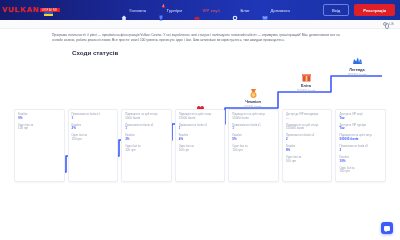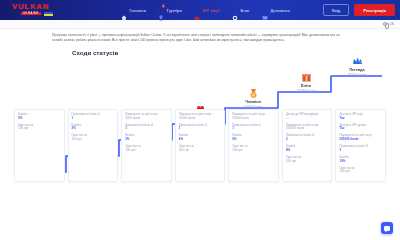--- a/index.html
+++ b/index.html
@@ -14,22 +14,22 @@
   .header {
     position: relative;
     height: 20px;
     background: linear-gradient(90deg, #141b6e 0%, #1b2a9c 35%, #1f36b8 65%, #16309e 100%);
     display: flex;
     align-items: center;
     padding: 0 5px;
   }
   .logo {
     width: 52px; height: 14px;
-    display: flex; flex-direction: column;
-    align-items: center; justify-content: flex-start;
+    display: flex; flex-direction: row;
+    align-items: center; justify-content: center;
     position: relative;
   }
   .logo-word {
     font-size: 7.5px; font-weight: bold; letter-spacing: 1px;
     color: #e02028; line-height: 8px;
     text-shadow: 0 0 1px #ff3a42;
   }
   .logo-sub {
     margin-top: 0.5px;
     font-size: 2.6px; letter-spacing: 0.6px;

